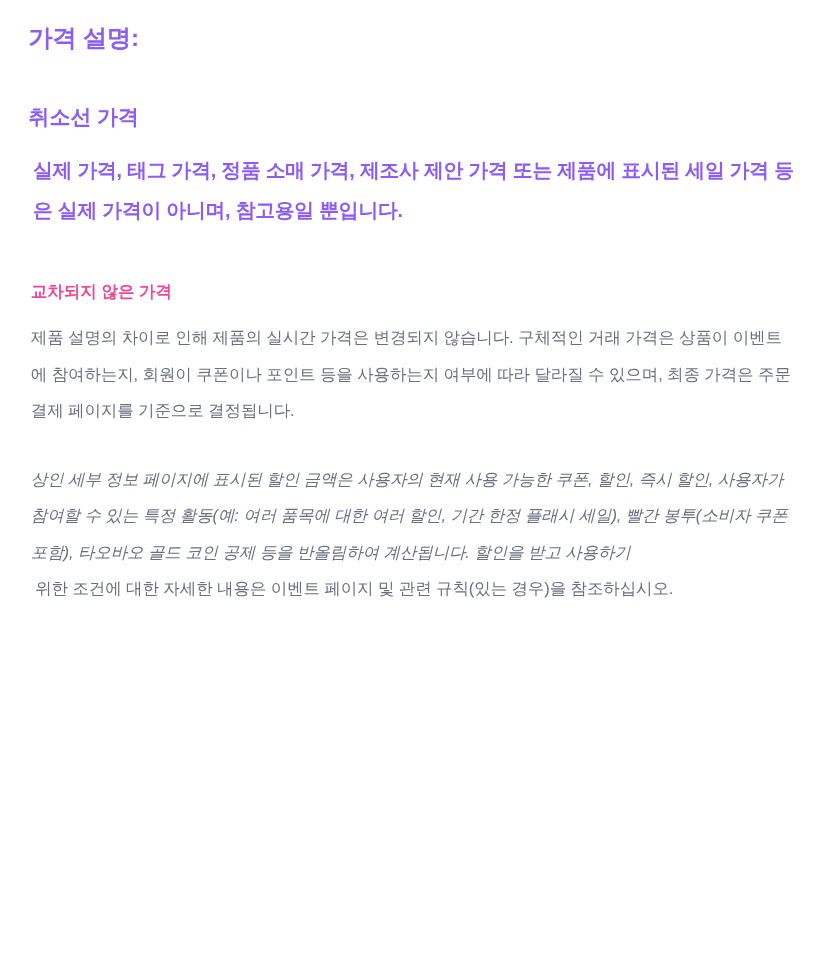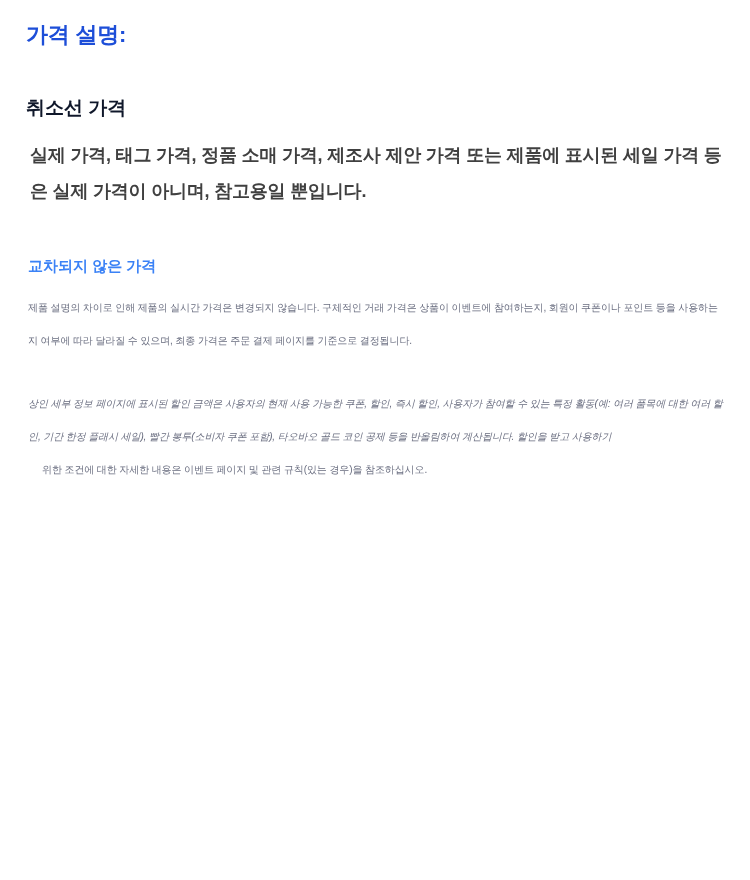--- a/index.html
+++ b/index.html
@@ -17,64 +17,64 @@
   .page {
     width: 750px;
     height: 880px;
     box-sizing: border-box;
     padding: 0 26px;
     position: relative;
   }
   .title {
     font-size: 22px;
     font-weight: bold;
-    color: #1d4ed8;
+    color: #8b5cf6;
     letter-spacing: -0.2px;
     margin: 0;
     padding-top: 20px;
     line-height: 30px;
   }
   .section-head-primary {
     font-size: 19px;
     font-weight: bold;
-    color: #0f172a;
+    color: #8b5cf6;
     margin: 0;
     padding-top: 45px;
     line-height: 26px;
   }
   .lead {
     font-size: 18px;
     font-weight: bold;
-    color: #404040;
+    color: #8b5cf6;
     line-height: 36px;
     margin: 0;
     padding-top: 16px;
     padding-left: 4px;
     letter-spacing: -0.2px;
   }
   .section-head-secondary {
     font-size: 15px;
     font-weight: bold;
-    color: #3b82f6;
+    color: #ec4899;
     margin: 0;
     padding-top: 46px;
     line-height: 22px;
     padding-left: 2px;
   }
   .para {
-    font-size: 10px;
+    font-size: 15px;
     color: #6a6e80;
     line-height: 33px;
     margin: 0;
     padding-left: 2px;
     letter-spacing: -0.1px;
   }
   .para.p1 { padding-top: 14px; }
   .para.p2 { padding-top: 30px; font-style: italic; }
-  .para.p3 { padding-top: 0px; margin-left: 10px; }
+  .para.p3 { padding-top: 0px; }
   .para.p4 { padding-top: 0px; }
   .para.p5 { padding-top: 30px; }
   .indent { padding-left: 6px; }
 </style>
 </head>
 <body>
 
 <div class="page">
 
   <h1 class="title">가격 설명:</h1>

